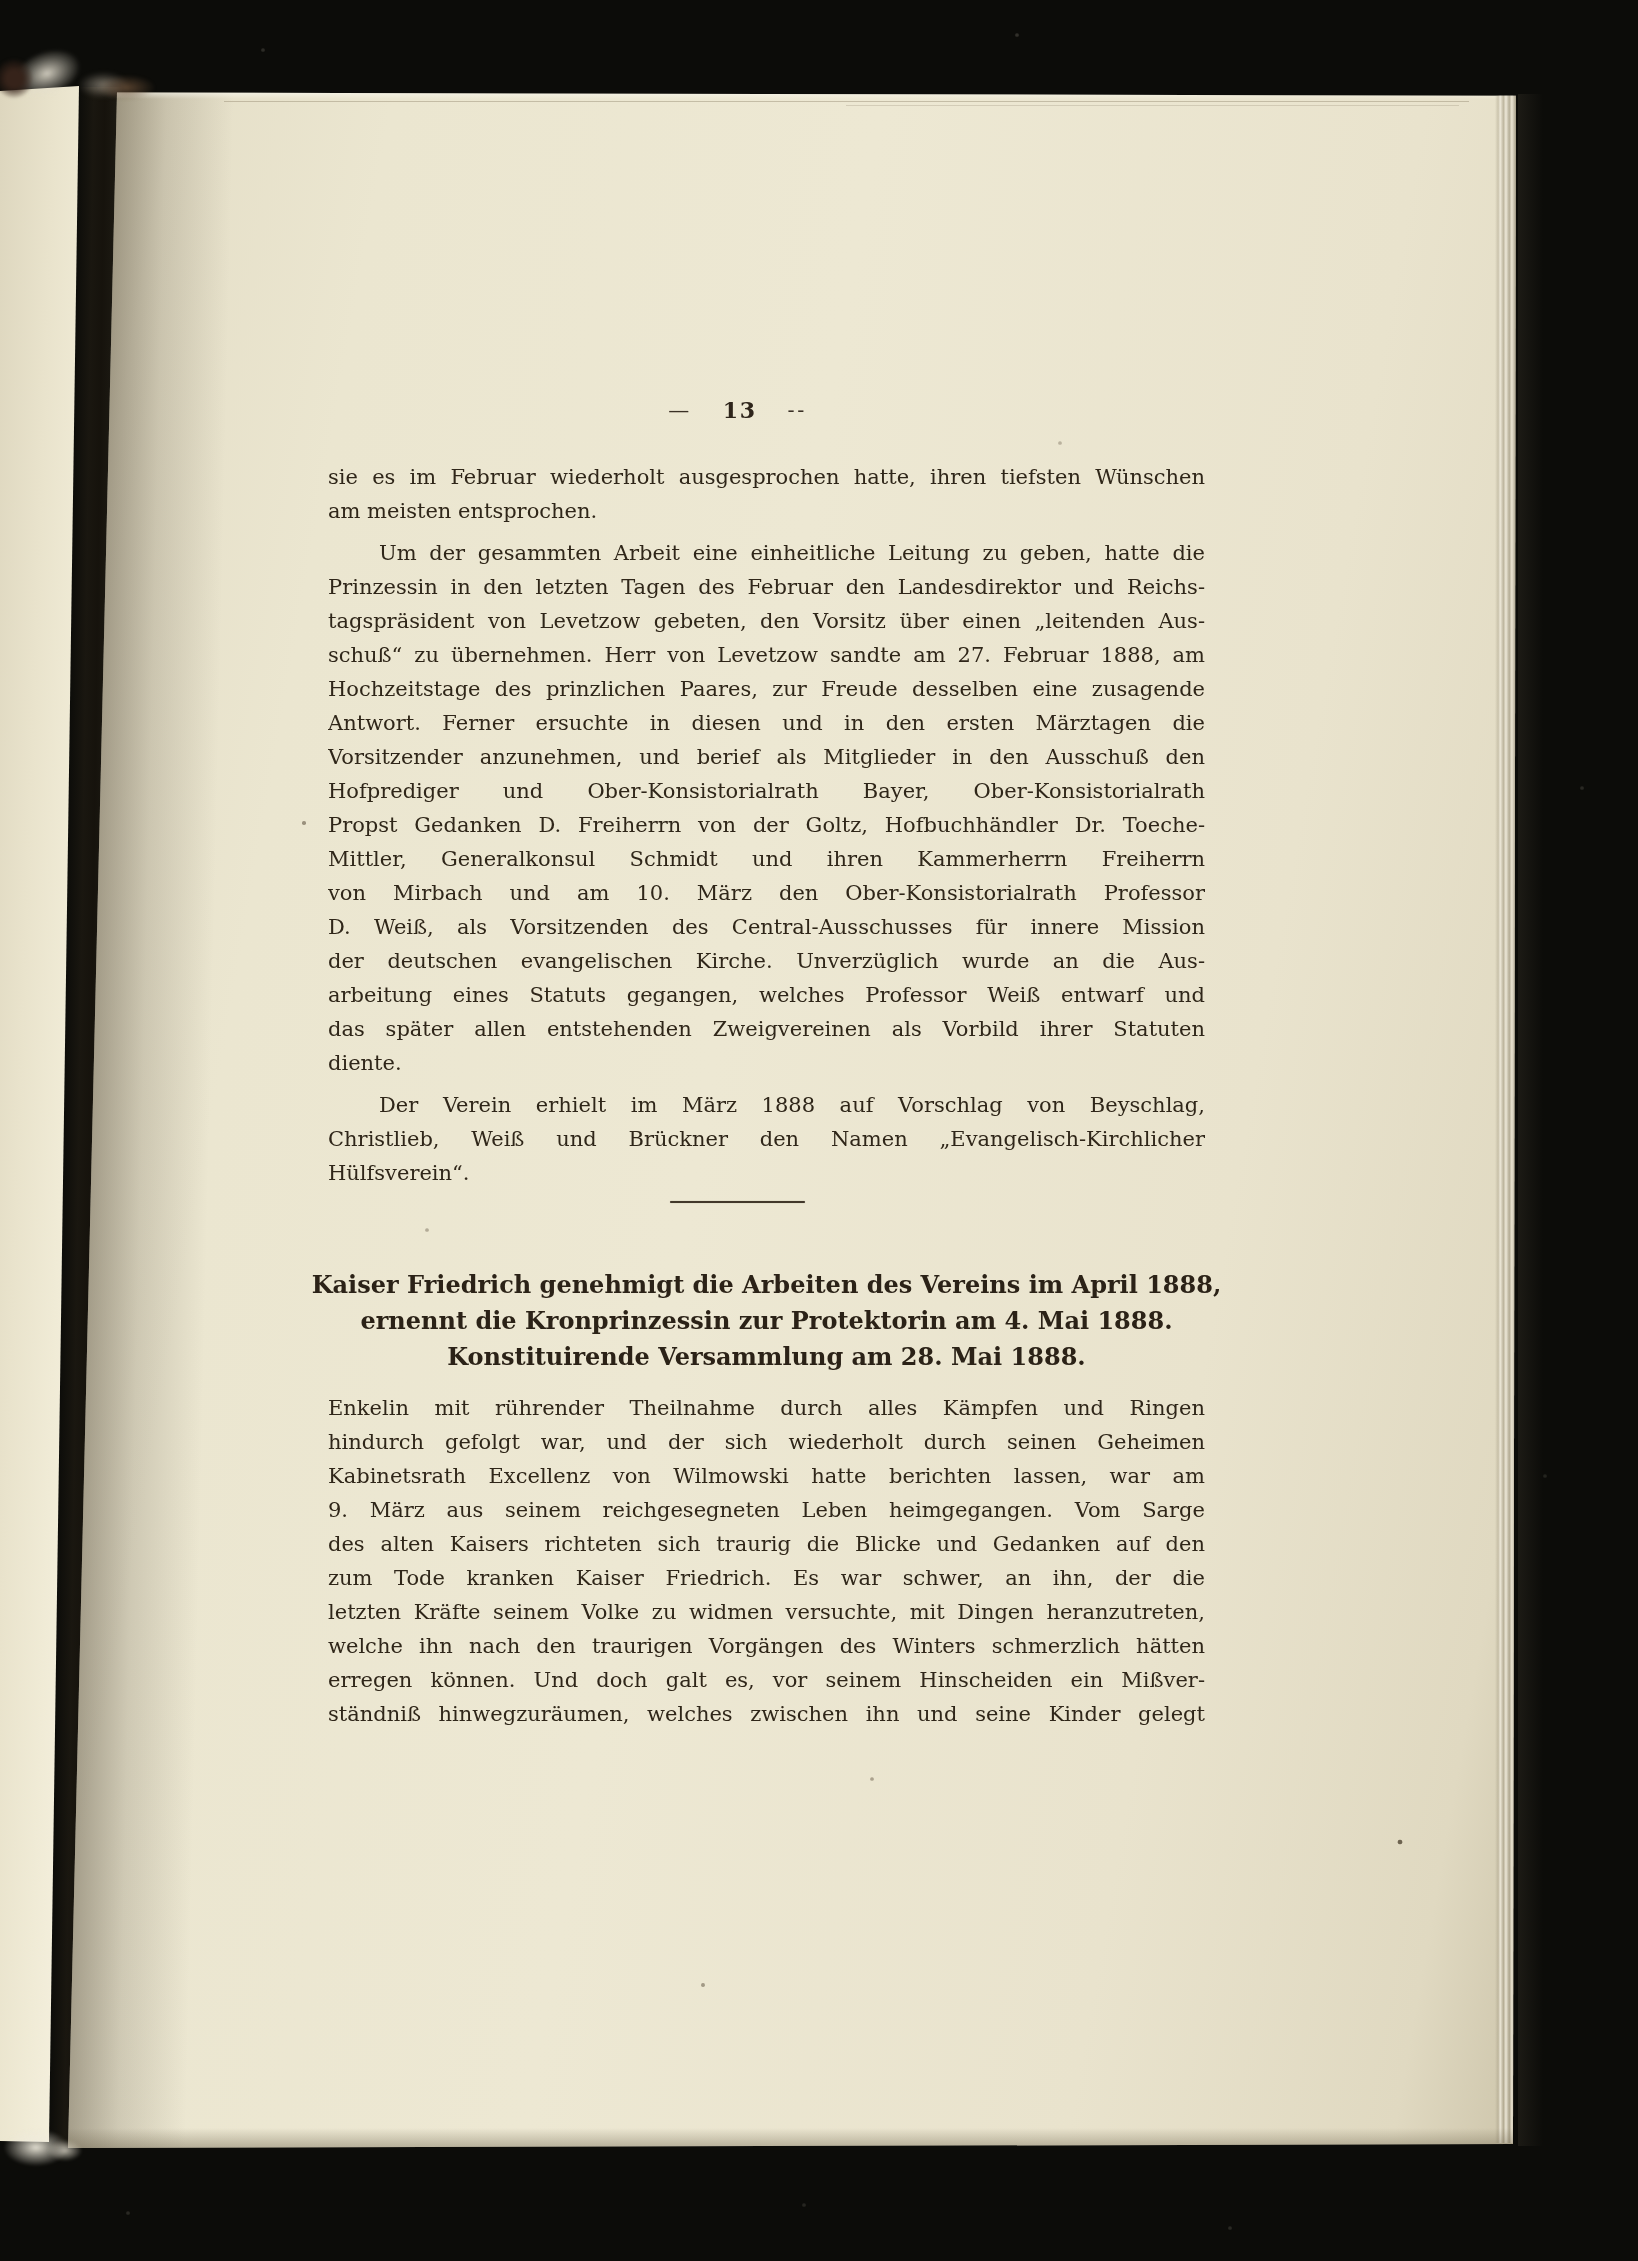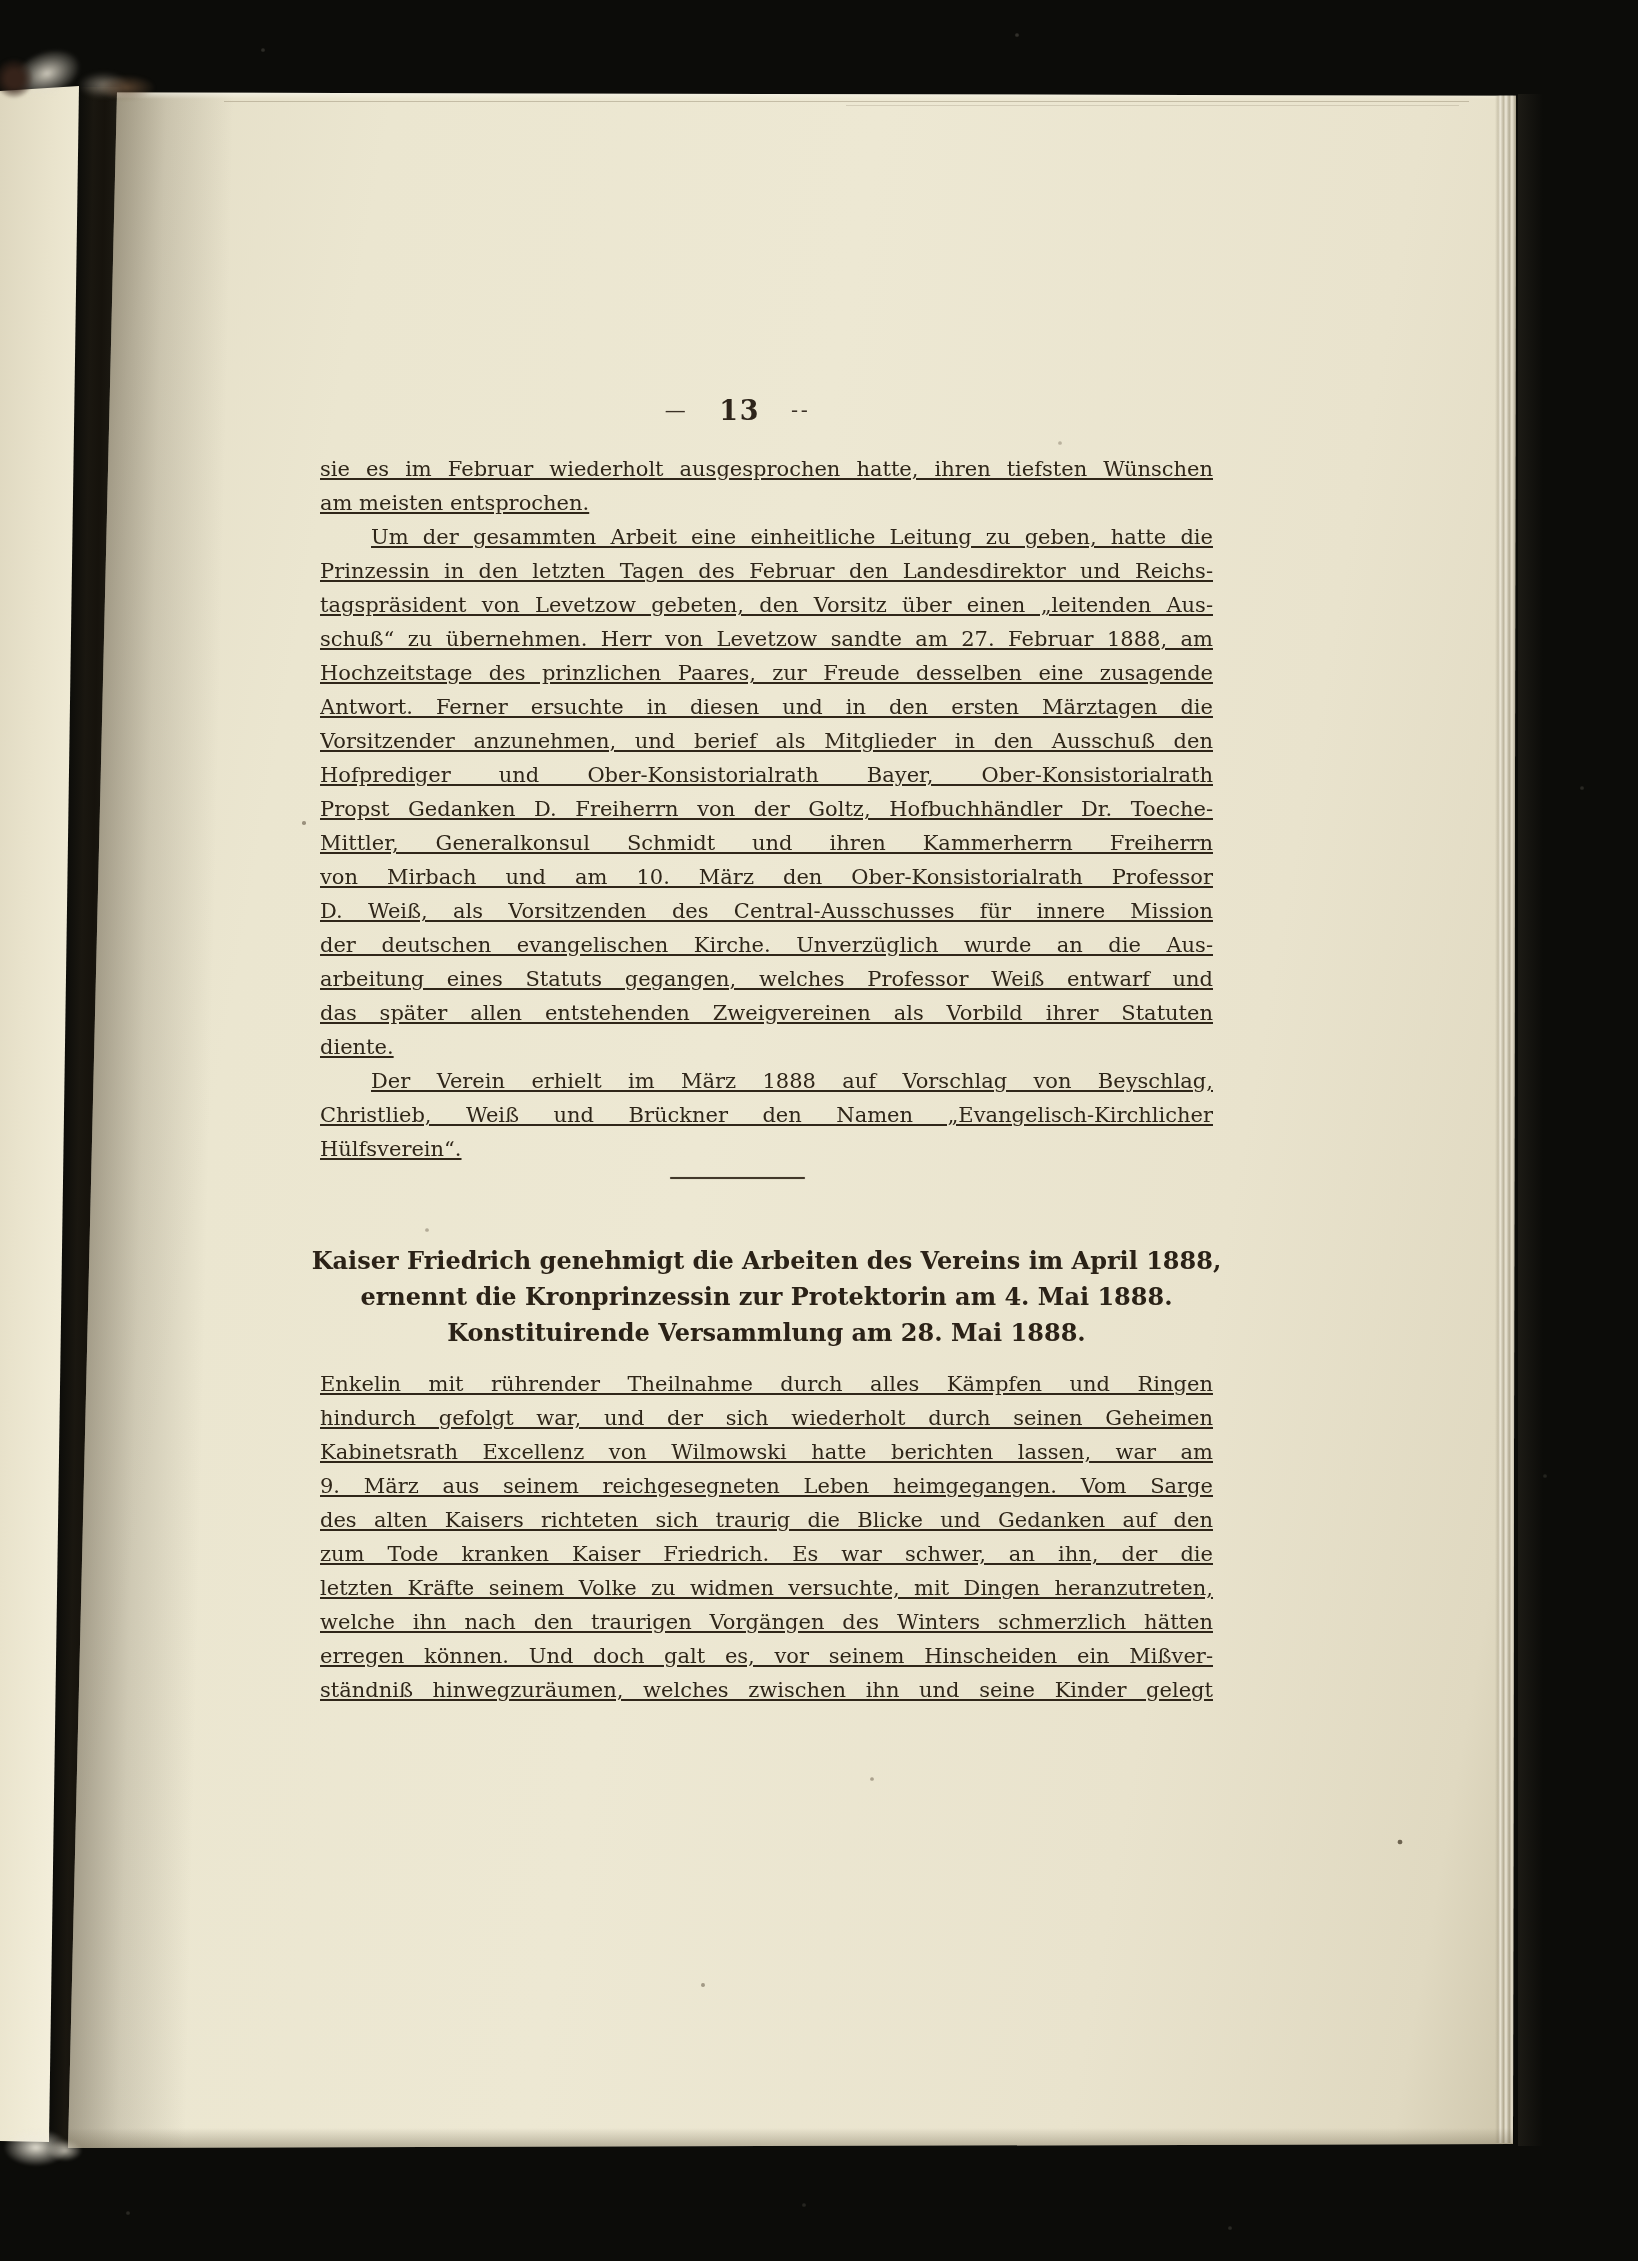--- a/index.html
+++ b/index.html
@@ -63,24 +63,24 @@
   .fuzz-bottom{left:4.1px;top:2129px;width:64px;height:37px;
     background:radial-gradient(ellipse at center,rgba(238,234,220,.95),rgba(238,234,220,0) 72%);filter:blur(1.6px);}
   .fuzz-bottom2{left:48px;top:2140px;width:34px;height:21px;
     background:radial-gradient(ellipse at center,rgba(225,220,205,.8),rgba(225,220,205,0) 72%);filter:blur(1.6px);}
 
   
   .folio{position:absolute;left:252px;top:303px;width:893px;height:34px;
     display:flex;justify-content:center;align-items:center;gap:31px;transform:translateX(-29px);
     color:#2e251b;}
   .folio .dash{font-size:21px;color:#3a3025;letter-spacing:2.5px;}
-  .folio .num{font-size:27px;font-weight:bold;letter-spacing:1.6px;}
+  .folio .num{font-size:22px;font-weight:bold;letter-spacing:1.6px;}
 
   .textblock{position:absolute;left:252px;top:362px;width:893px;color:#2f2619;}
-  .para{margin:0;text-decoration:underline;}
+  .para{margin:8px;}
   .line{height:34px;line-height:34px;font-size:21px;text-align:justify;text-align-last:justify;overflow:hidden;}
   .line.noj{text-align-last:left;}
   .line.indent{padding-left:51px;}
   .rule{width:135px;height:2.5px;margin:10.7px 0 0 350px;background:#42382a;border-radius:1.6px;
     box-shadow:0 0 0.8px rgba(66,56,42,.6);}
   .heading{margin-top:64px;}
   .heading .hline{display:flex;justify-content:center;white-space:nowrap;
     height:36px;line-height:36px;font-size:24px;font-weight:bold;color:#2b2217;
     text-align:left;text-align-last:center;overflow:visible;}
   .para.after-heading{margin-top:15.6px;}

